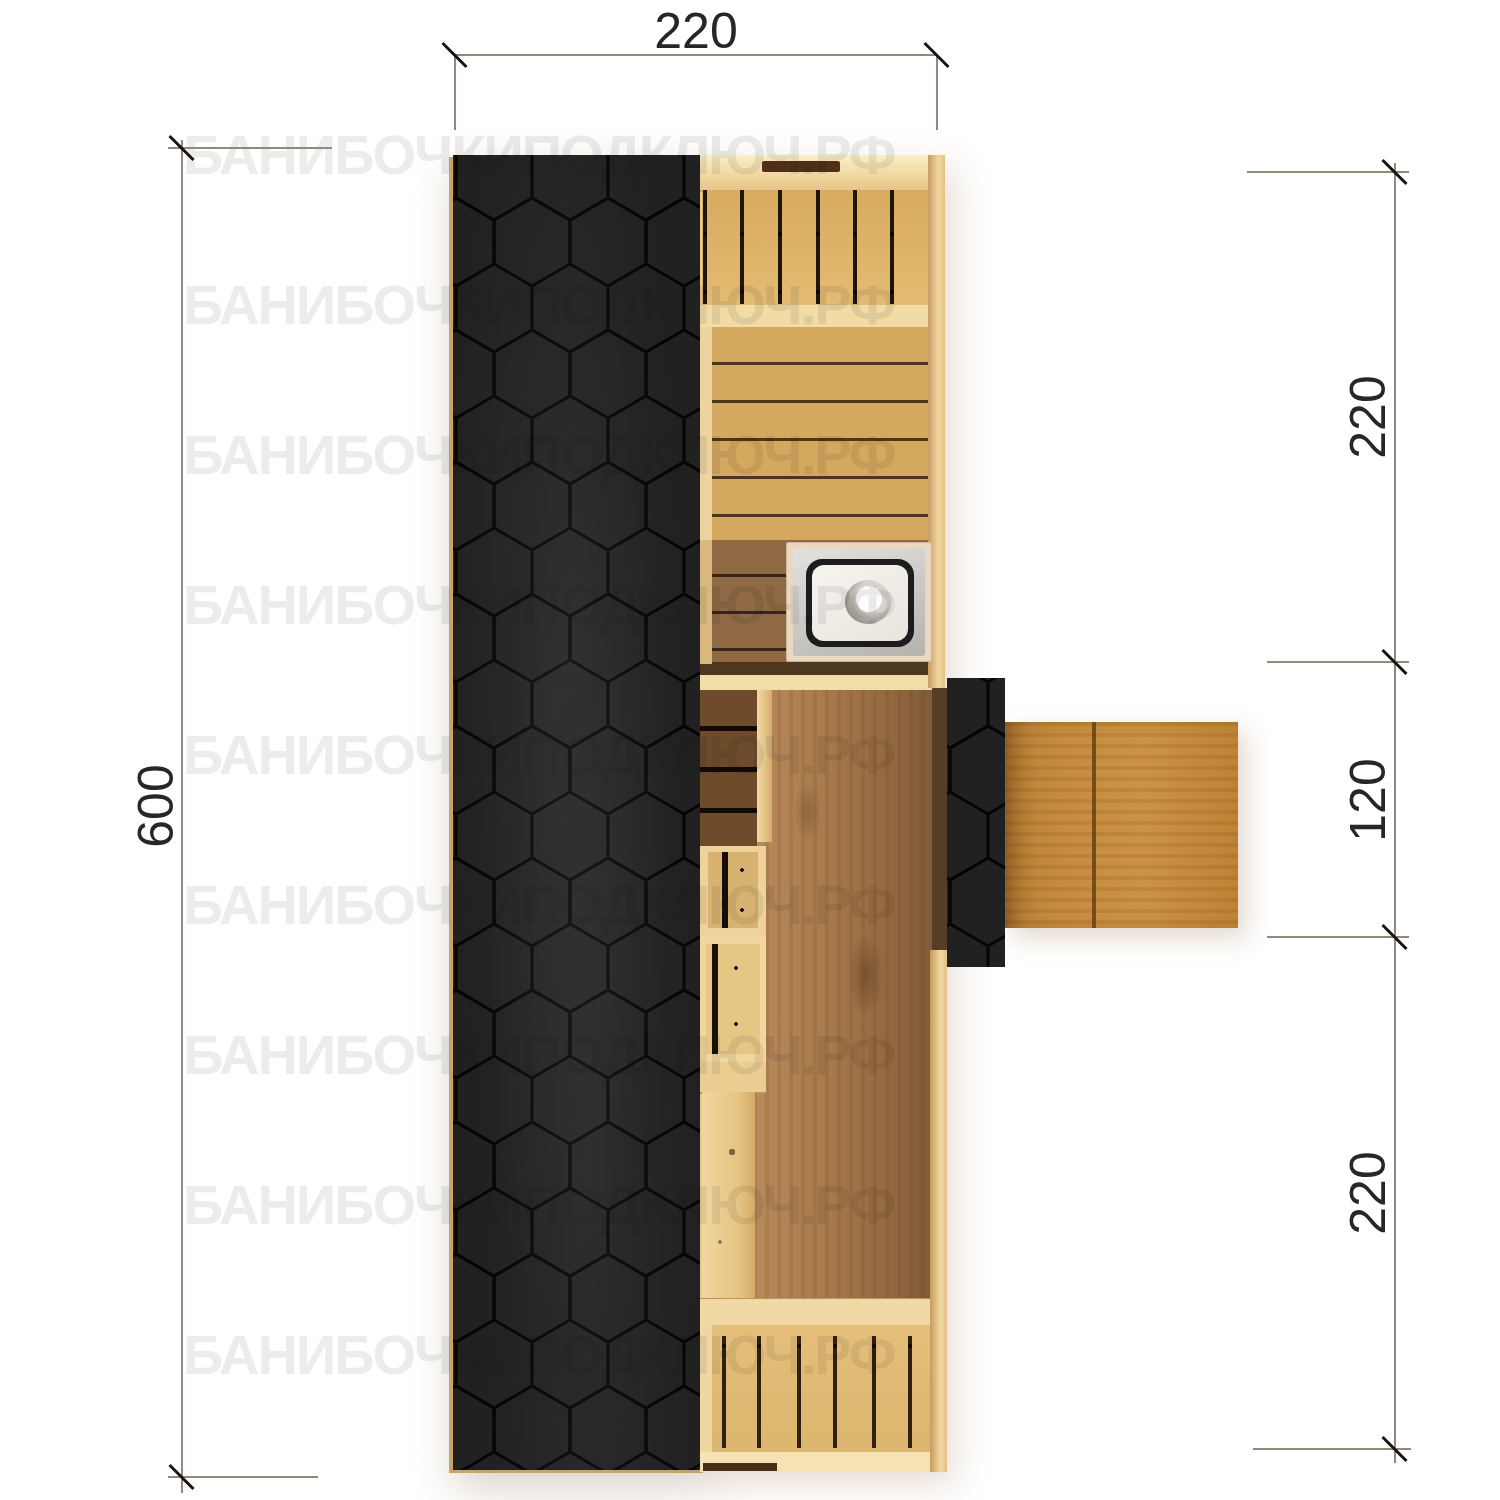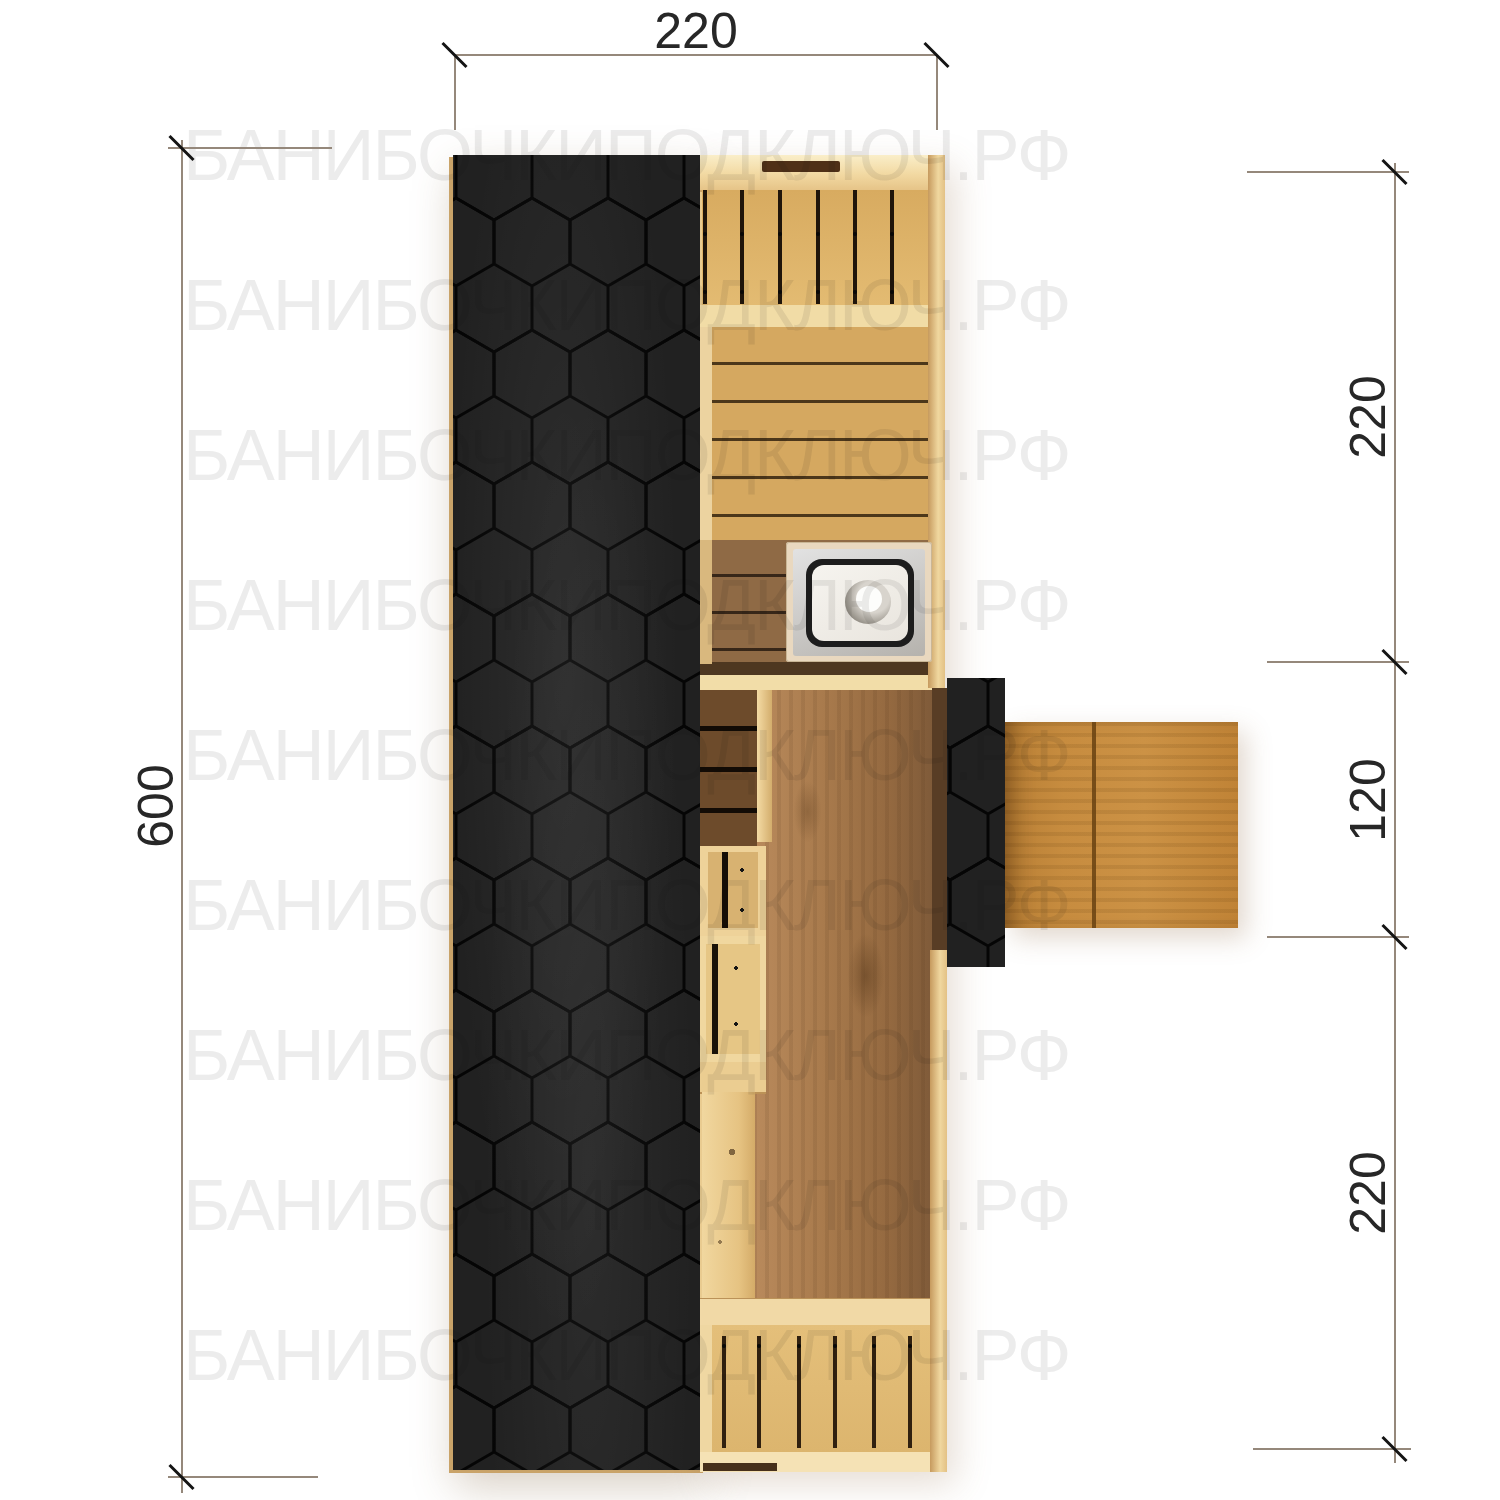--- a/index.html
+++ b/index.html
@@ -1,21 +1,21 @@
 <!DOCTYPE html>
 <html><head>
 <meta charset="utf-8">
 <style>
   html,body{margin:0;padding:0;background:#ffffff;}
   #canvas{position:relative;width:1500px;height:1500px;background:#ffffff;overflow:hidden;
           font-family:"Liberation Sans",sans-serif;}
   .abs{position:absolute;}
   
-  .wm{position:absolute;left:183px;width:1170px;white-space:nowrap;font-size:72px;line-height:90px;
-      letter-spacing:-2px;color:#ececec;font-weight:400;z-index:4;mix-blend-mode:multiply;
+  .wm{position:absolute;left:183px;width:1170px;white-space:nowrap;font-size:56px;line-height:90px;
+      letter-spacing:-2px;color:#ececec;font-weight:700;z-index:4;mix-blend-mode:multiply;
       pointer-events:none;}
   
   .dimline{position:absolute;background:#95887b;z-index:5;}
   .tick{position:absolute;width:3px;height:34px;background:#141414;transform:rotate(-45deg);z-index:6;}
   .dimtext{position:absolute;font-size:50px;color:#272727;z-index:6;text-align:center;}
   .vtext{width:150px;height:52px;line-height:52px;transform:rotate(-90deg);}
   
   .seamV{position:absolute;width:4px;background:#20150a;z-index:3;}
   .seamV::before,.seamV::after{content:"";position:absolute;left:0;width:4px;height:4px;border-radius:50%;background:#070707;}
   .seamV::before{top:42px}.seamV::after{bottom:10px}

